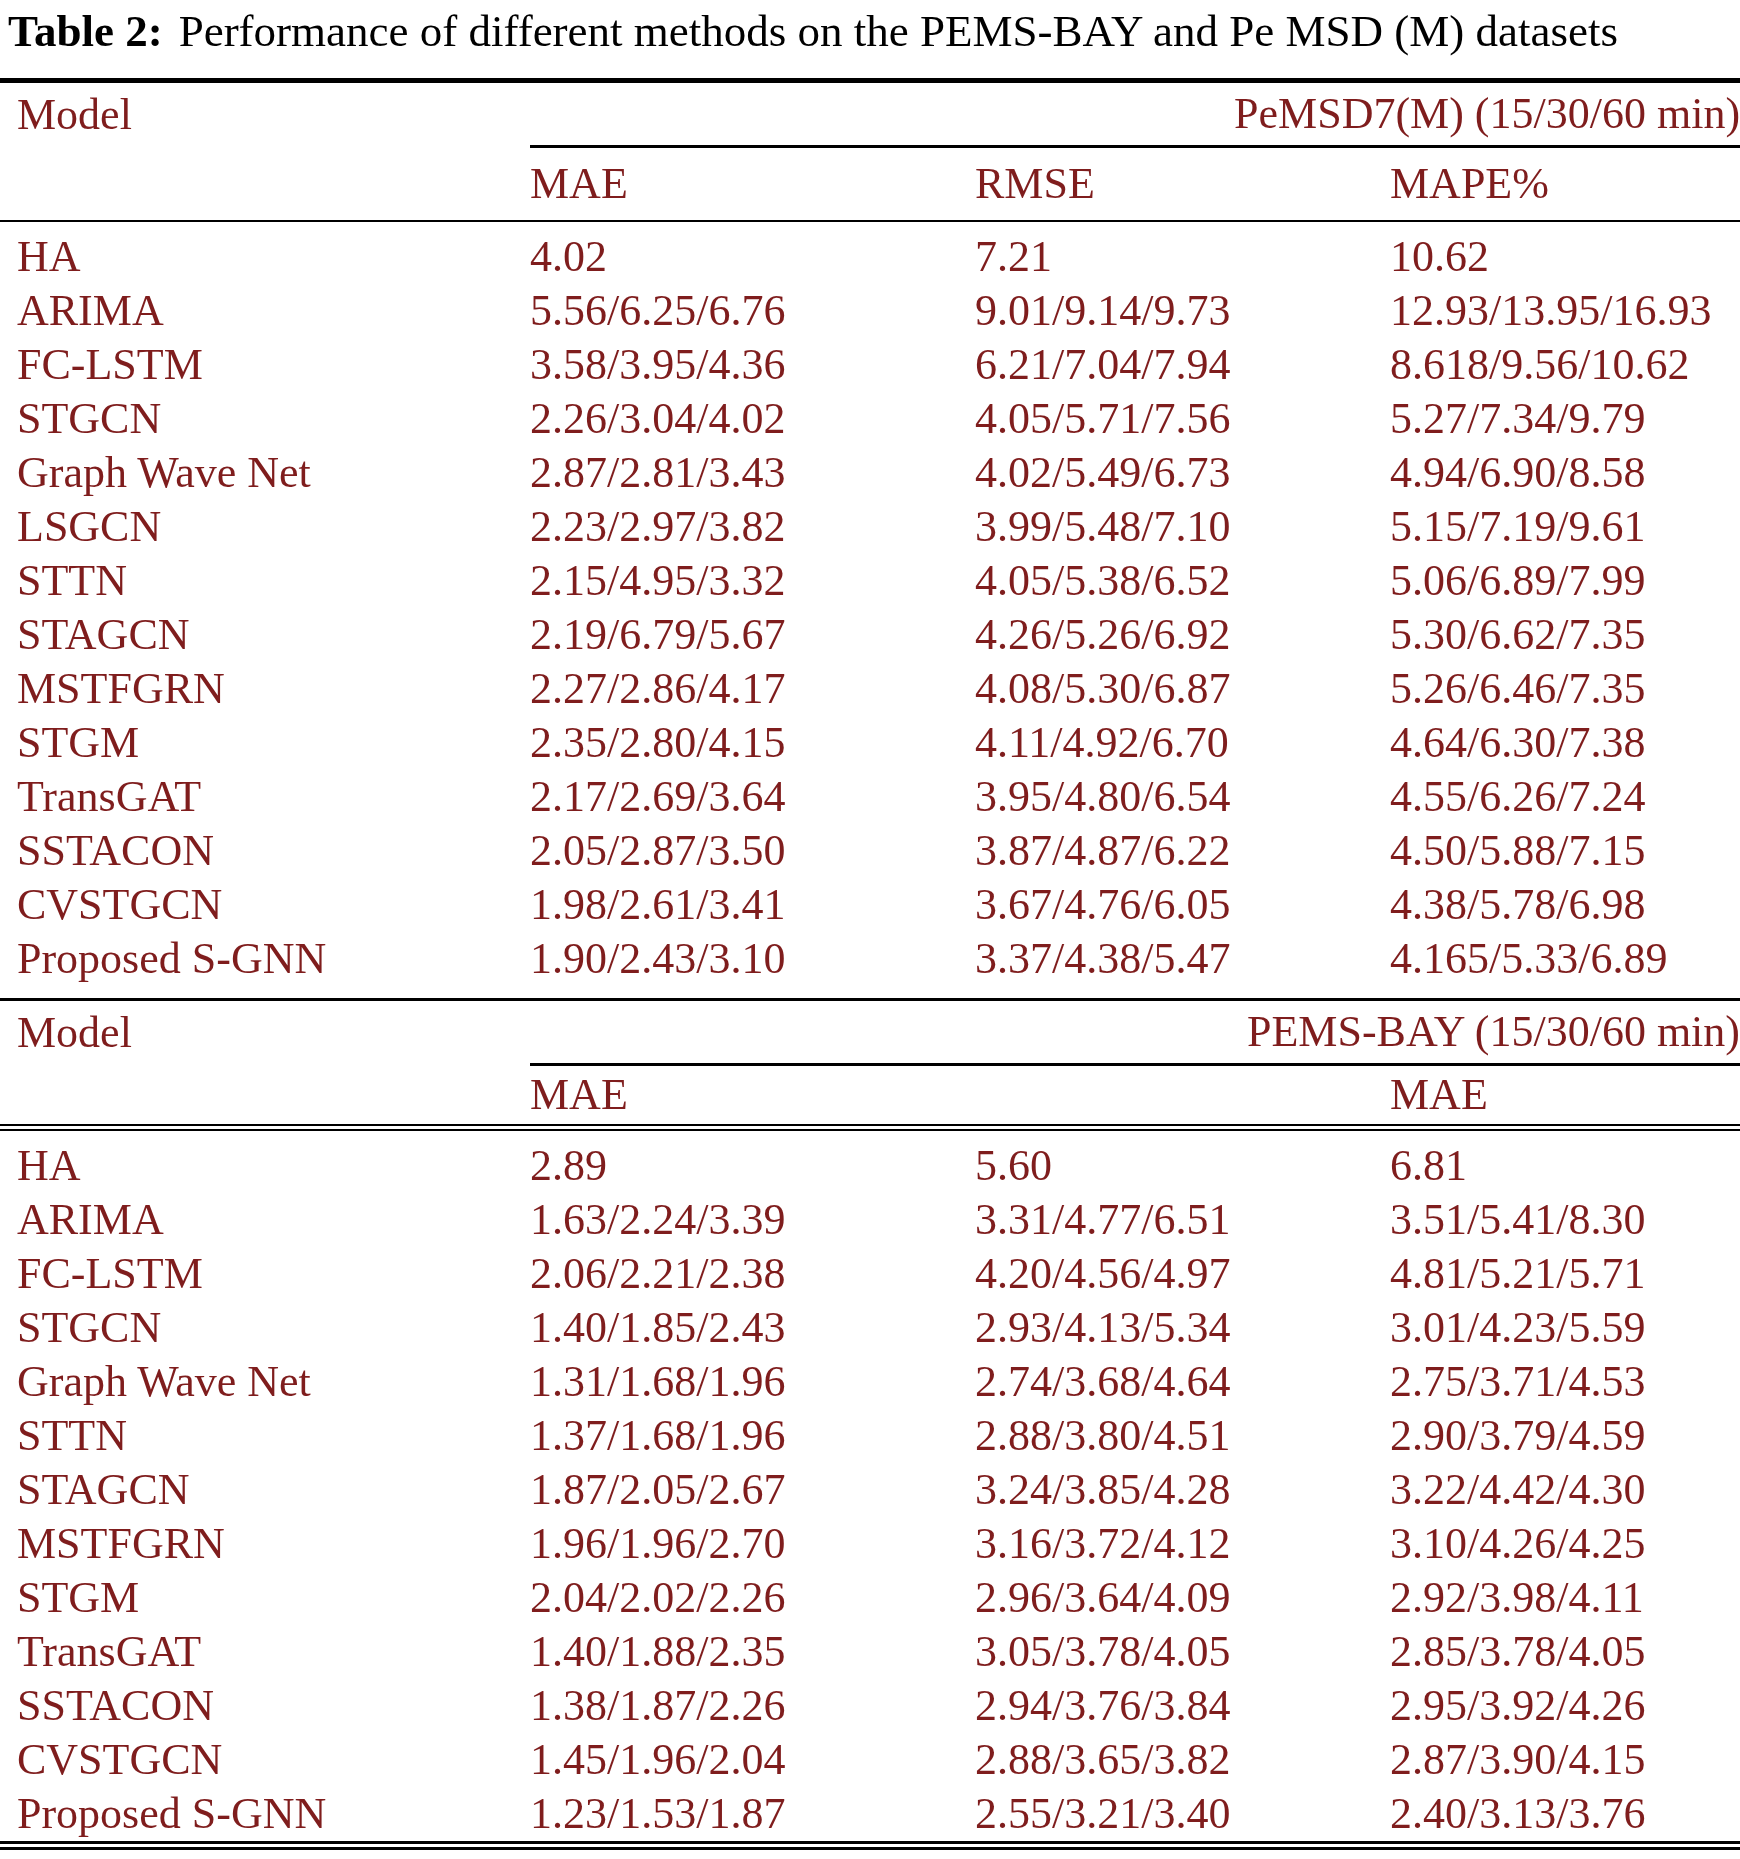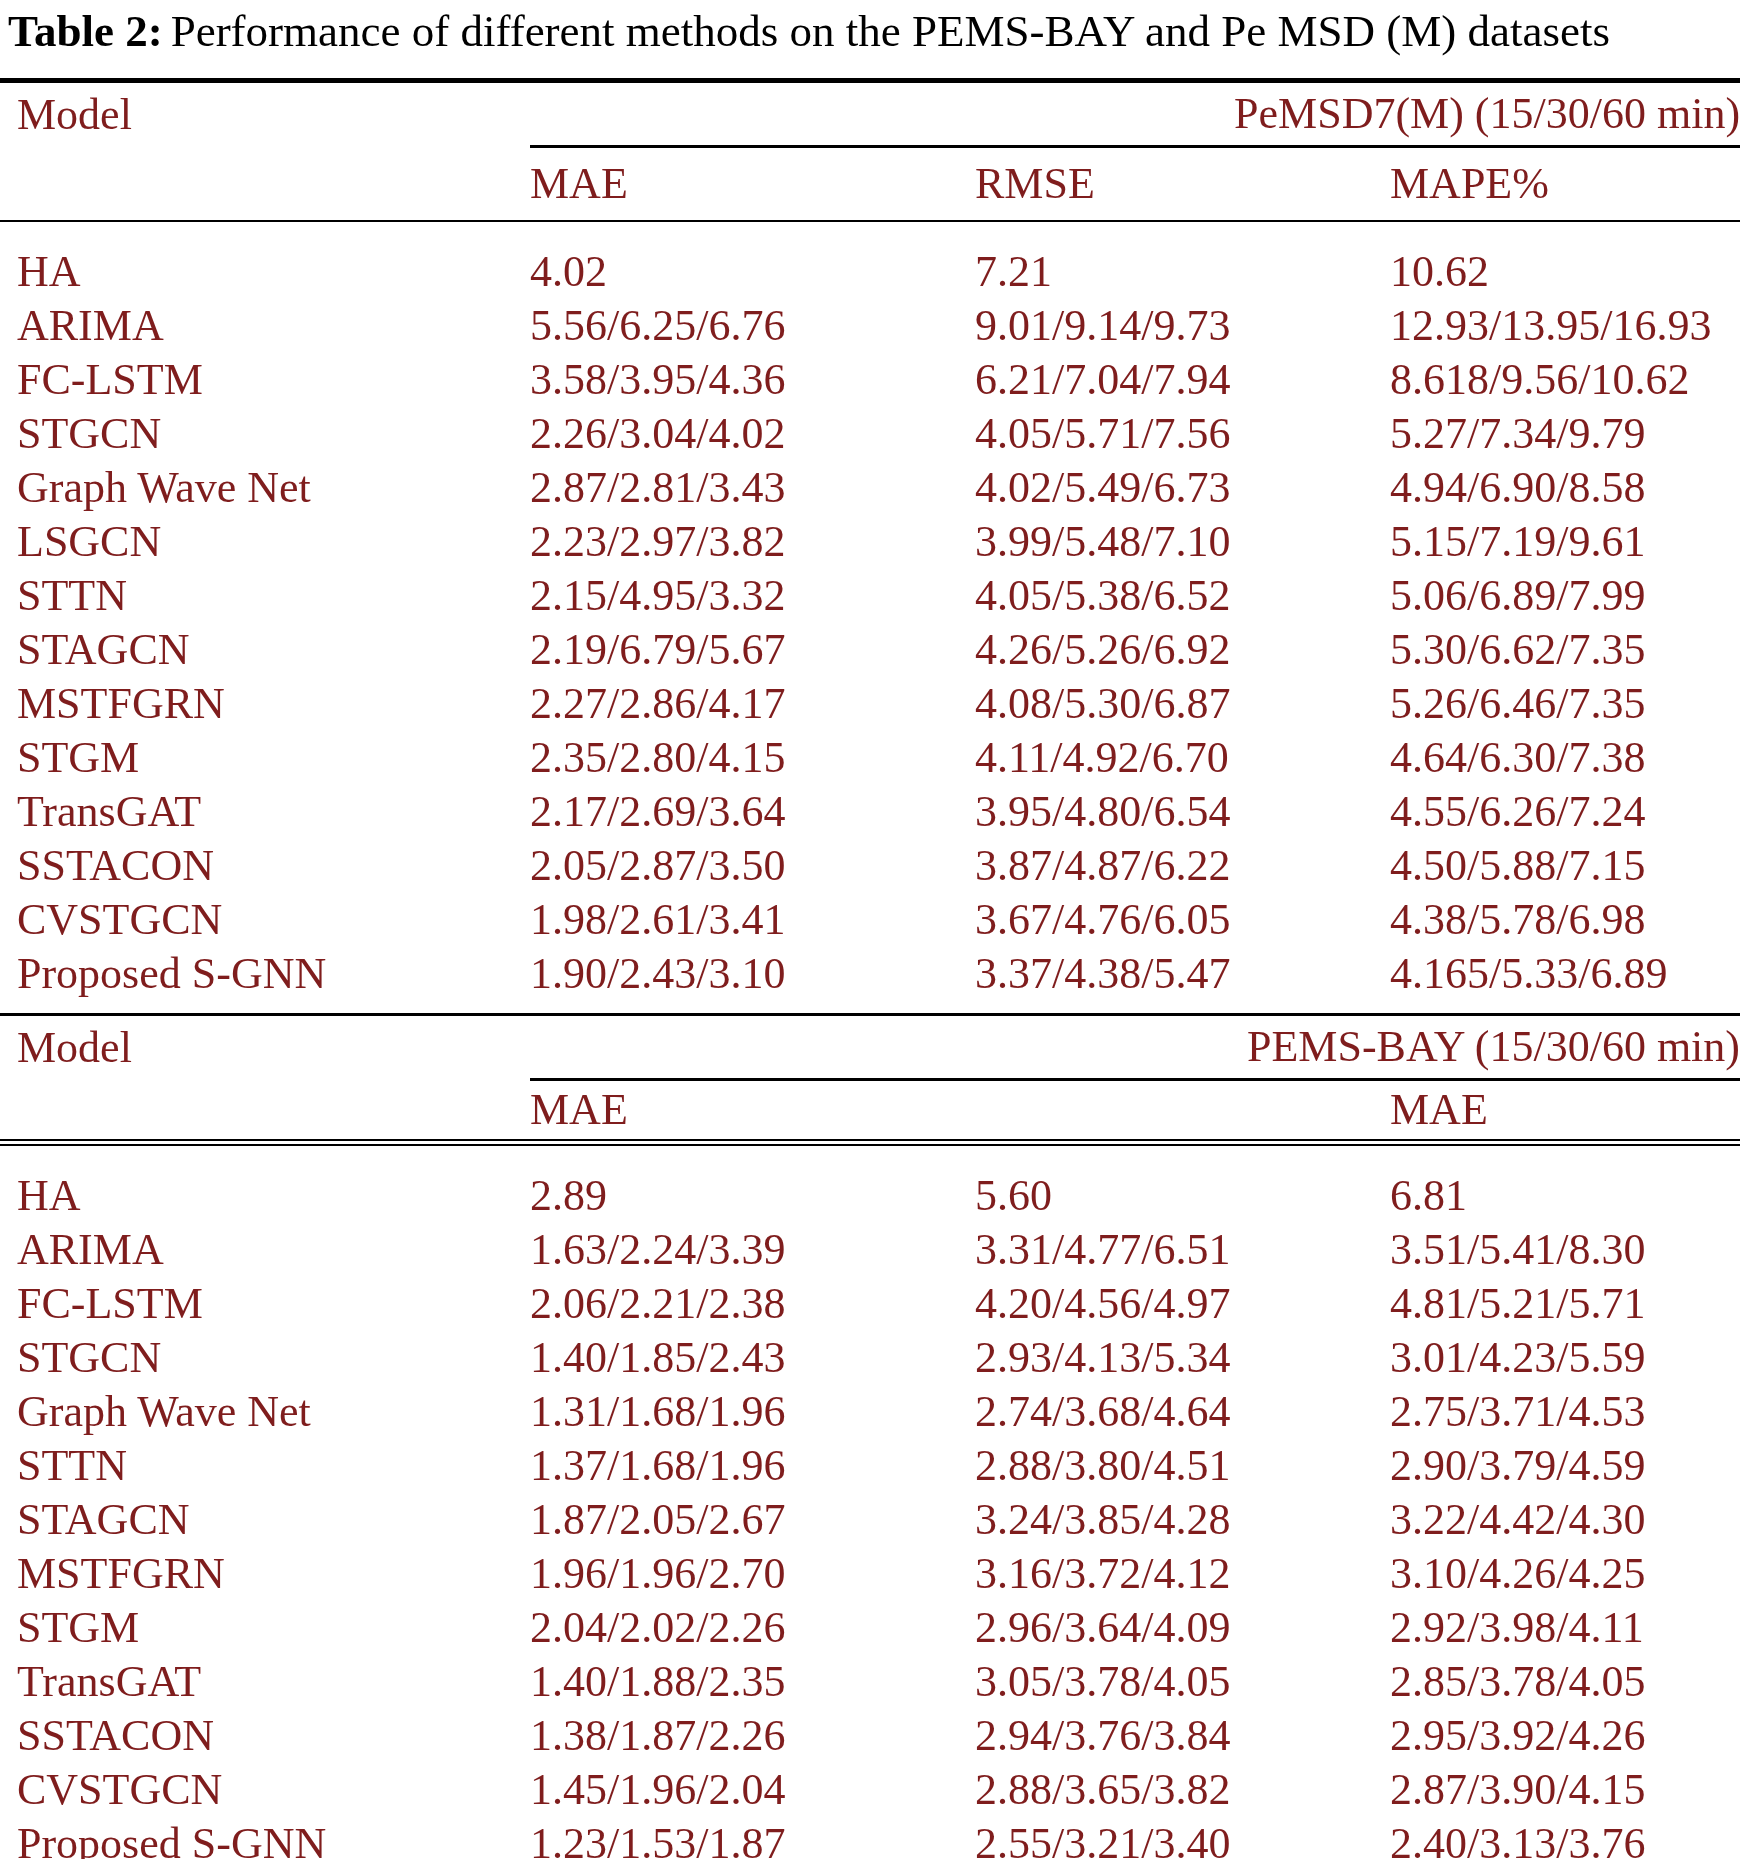--- a/index.html
+++ b/index.html
@@ -11,21 +11,21 @@
     overflow: hidden;
   }
   .page { padding-top: 6px; }
 
   .caption {
     font-size: 45px;
     line-height: 1.15;
     padding-left: 8px;
     white-space: nowrap;
   }
-  .caption .cap-label { font-weight: bold; margin-right: 8px; }
+  .caption .cap-label { font-weight: bold; margin-right: 16px; }
 
   table.t {
     border-collapse: collapse;
     table-layout: fixed;
     width: 1740px;
     font-size: 44px;
     color: #7f1d1d;
   }
   table.t td {
     padding: 0;
@@ -41,21 +41,21 @@
   .group-row td { height: 62px; }
   .group-h {
     text-align: right;
     padding-right: 210px;
     border-bottom: 3px solid #000;
   }
   .t1 .sub-row td { height: 72px; border-bottom: 2px solid #000; }
   .t2 .sub-row td { height: 58px; border-bottom: 7px double #000; }
 
   table.t tbody td { height: 54px; }
-  table.t tbody tr:first-child td { padding-top: 23px; }
+  table.t tbody tr:first-child td { padding-top: 8px; }
 </style>
 </head>
 <body>
 
 <div class="page">
 
   <div class="caption">
     <span class="cap-label">Table 2:</span><span>Performance of different methods on the PEMS-BAY and Pe MSD (M) datasets</span>
   </div>
 

